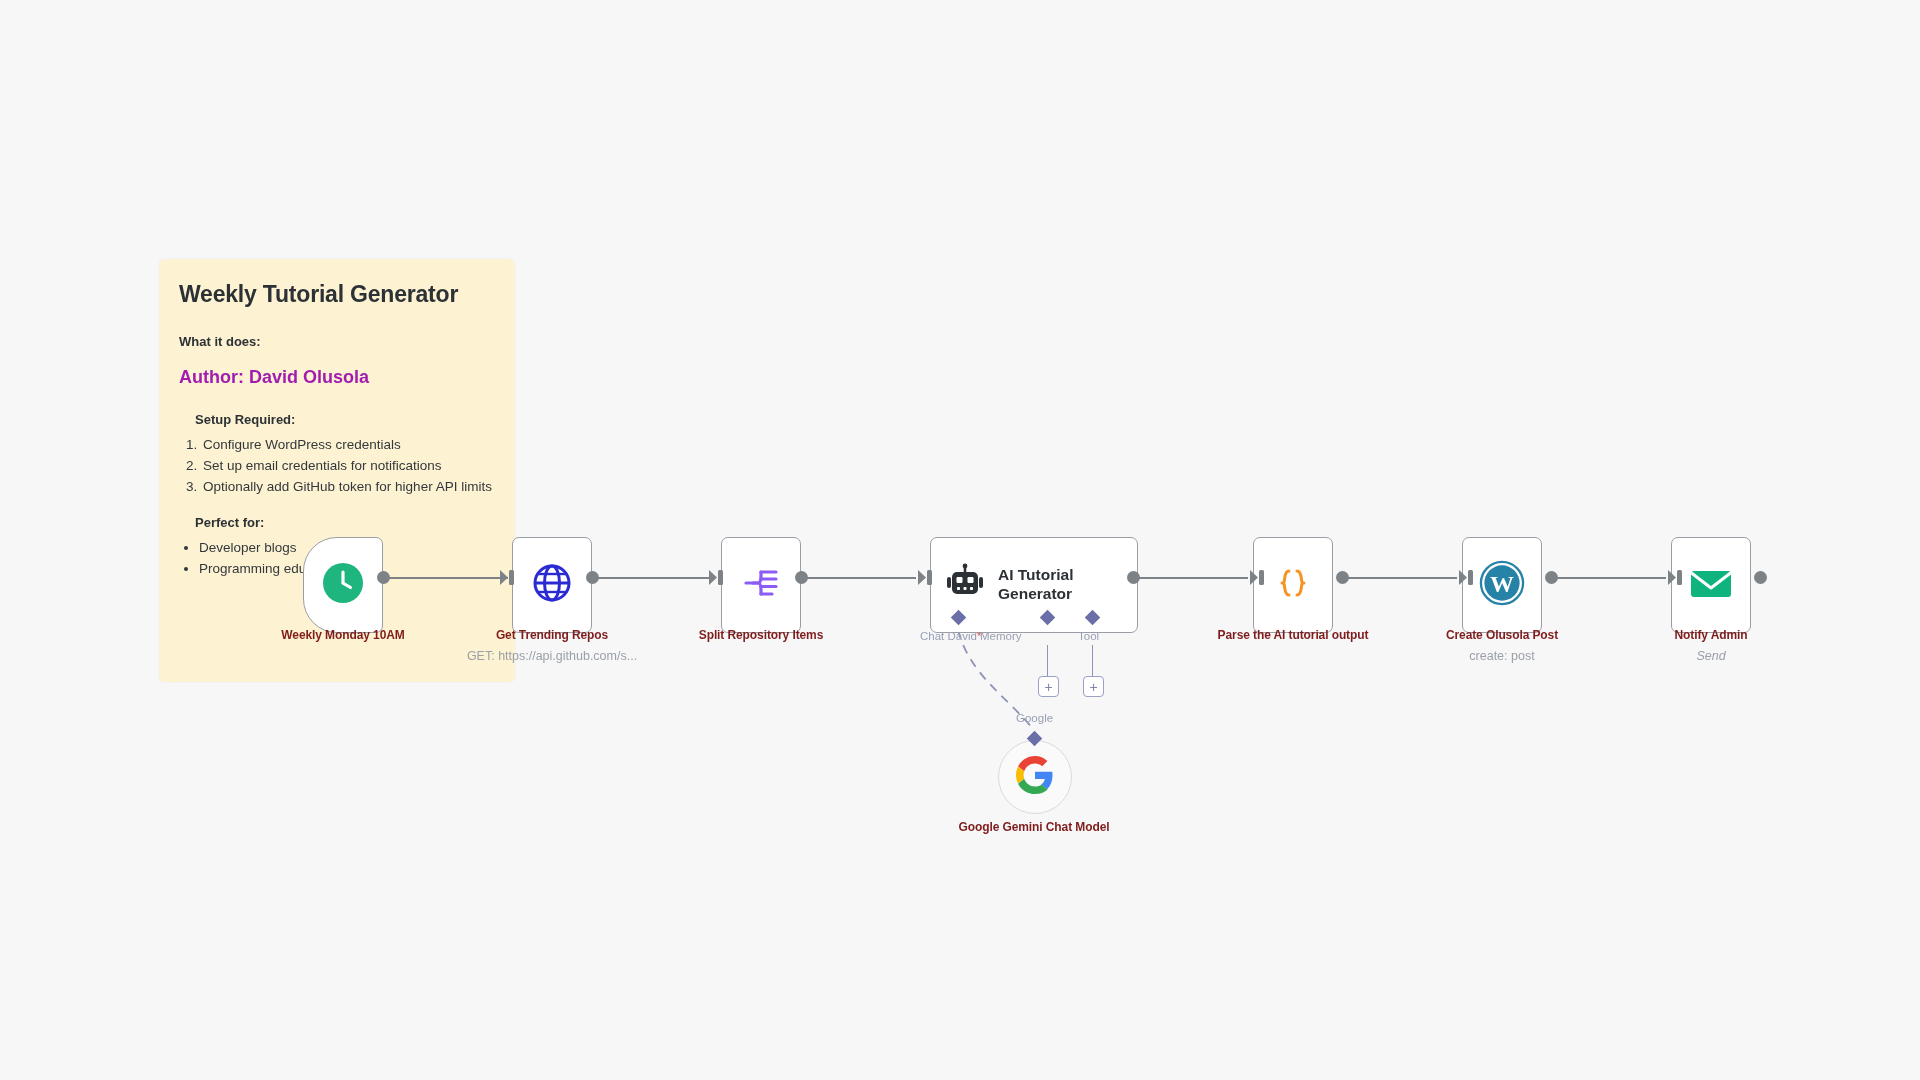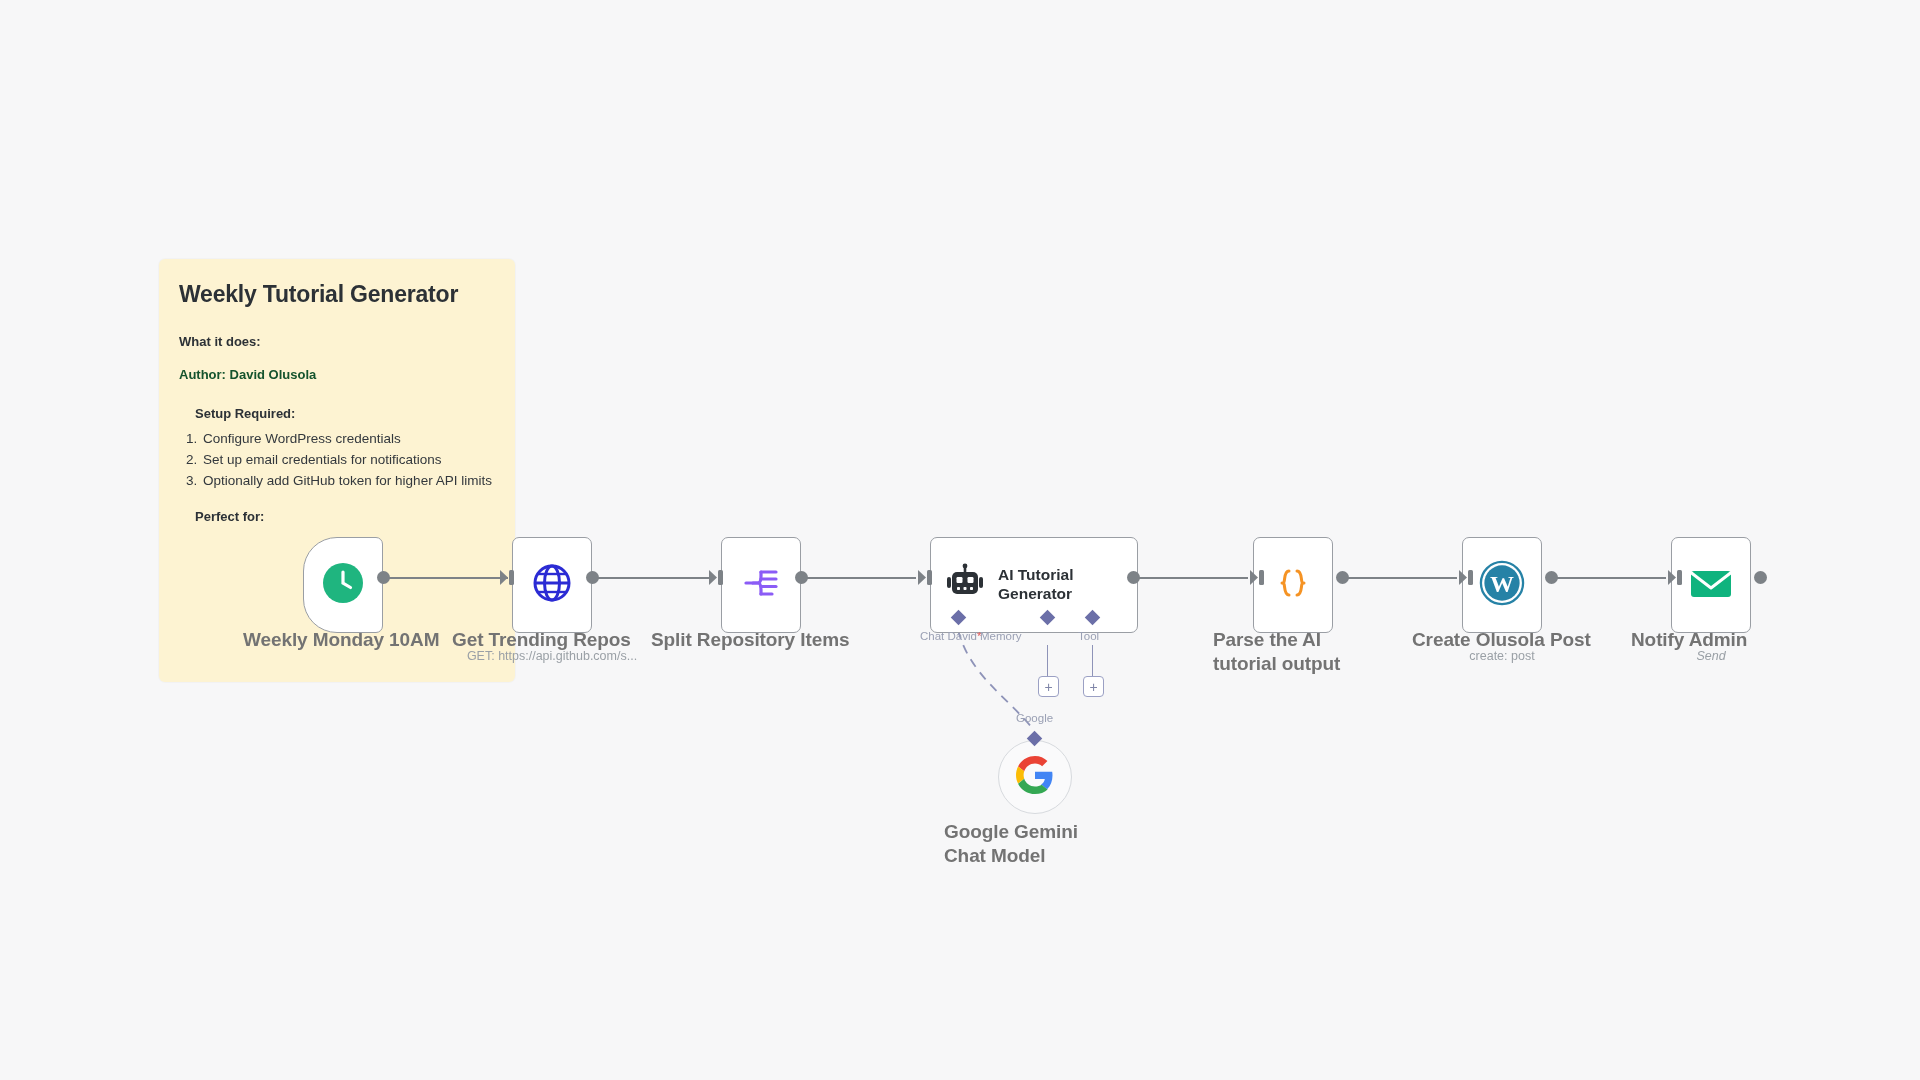--- a/index.html
+++ b/index.html
@@ -42,24 +42,24 @@
     margin: 4px 0 26px 0;
     color: #2c3136;
   }
   .sticky-sub {
     font-size: 13px;
     font-weight: bold;
     margin: 0 0 18px 0;
     color: #2c3136;
   }
   .sticky-author {
-    font-size: 13px;
+    font-size: 18px;
     font-weight: bold;
     margin: 0 0 24px 0;
-    color: #14532d;
+    color: #a21caf;
   }
   .sticky ul {
     margin: 0 0 12px 0;
     padding-left: 20px;
     list-style: disc;
   }
   .sticky ol {
     margin: 0 0 12px 0;
     padding-left: 22px;
   }
@@ -102,24 +102,24 @@
     border-bottom-left-radius: 34px;
   }
   .node.wide {
     width: 208px;
     justify-content: flex-start;
     padding-left: 14px;
     gap: 13px;
   }
   .node-label {
     position: absolute;
-    text-align: left;
-    font-size: 19px;
-    font-weight: bold;
-    color: #737373;
+    text-align: center;
+    font-size: 12px;
+    font-weight: bold;
+    color: #7f1d1d;
     line-height: 1.25;
     z-index: 6;
     letter-spacing: -0.1px;
   }
   .node-sublabel {
     position: absolute;
     text-align: center;
     font-size: 12.5px;
     color: #9aa0a6;
     z-index: 6;
@@ -212,20 +212,24 @@
     <div class="sticky-title">Weekly Tutorial Generator</div>
     <div class="sticky-sub">What it does:</div>
     <div class="sticky-author">Author: David Olusola</div>
     <div class="sticky-heading2">Setup Required:</div>
     <ol>
       <li>Configure WordPress credentials</li>
       <li>Set up email credentials for notifications</li>
       <li>Optionally add GitHub token for higher API limits</li>
     </ol>
     <div class="sticky-heading3">Perfect for:</div>
+    <ul>
+      <li>Developer blogs</li>
+      <li>Programming education sites</li>
+    </ul>
   </div>
 
   <div class="conn" style="left:383px; top:577px; width:125px;"></div>
   <div class="conn" style="left:592px; top:577px; width:118px;"></div>
   <div class="conn" style="left:801px; top:577px; width:115px;"></div>
   <div class="conn" style="left:1133px; top:577px; width:115px;"></div>
   <div class="conn" style="left:1342px; top:577px; width:115px;"></div>
   <div class="conn" style="left:1551px; top:577px; width:115px;"></div>
 
   <div class="arrow-in" style="left:500px; top:569px;">

